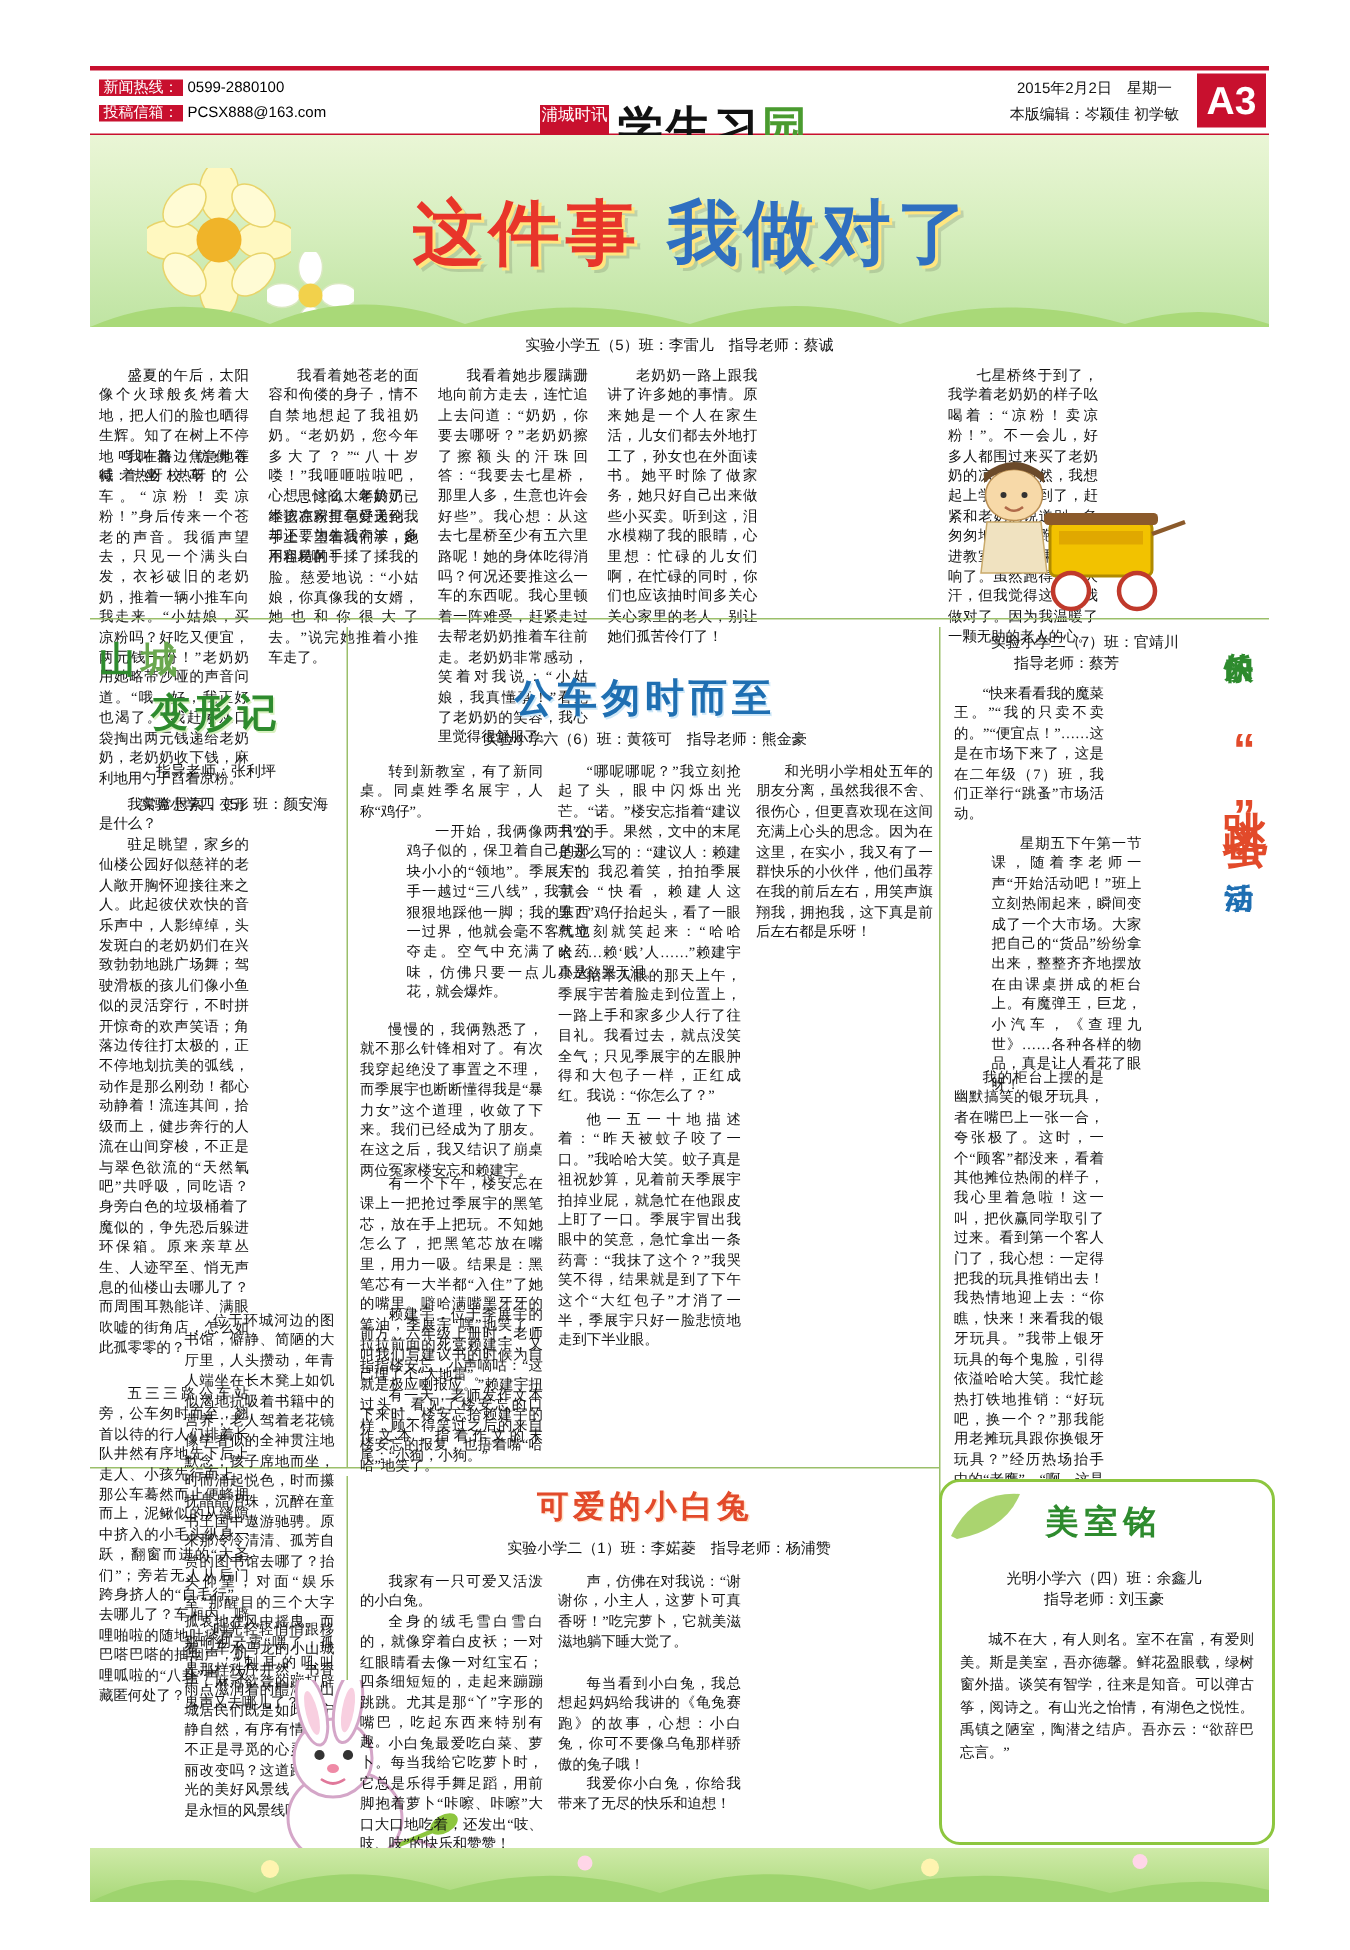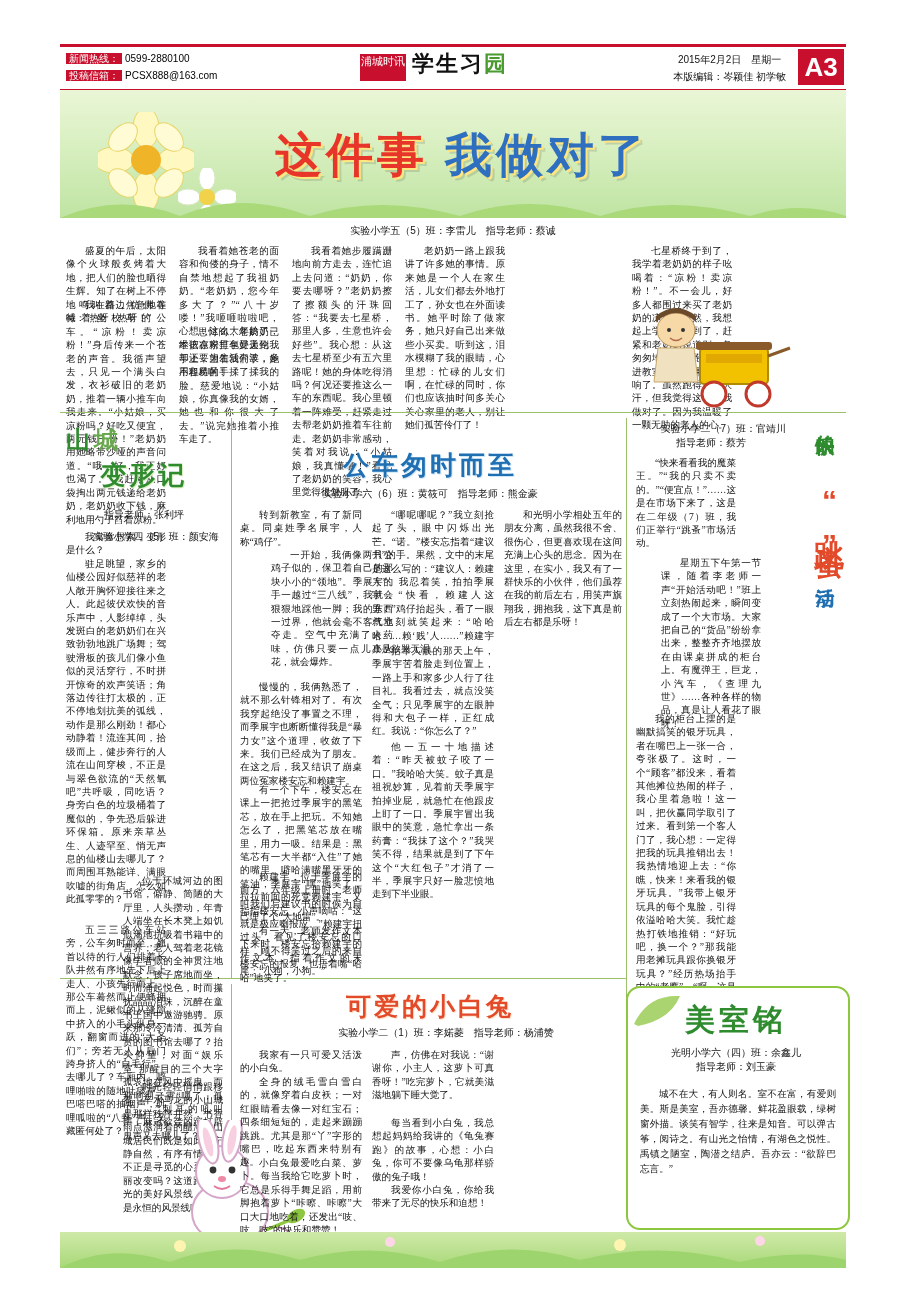--- a/index.html
+++ b/index.html
@@ -20,29 +20,29 @@
     position:absolute;left:60px;top:44px;width:786px;height:42px;
     border-top:3px solid #c8102e;border-bottom:3px solid #c8102e;
     background:#fff;
   }
   .mh-left{
     position:absolute;left:6px;top:3px;font-size:10px;line-height:17px;
     font-family:"Liberation Sans",sans-serif;color:#000;
   }
   .mh-left .lbl{background:#c8102e;color:#fff;padding:0 3px;margin-right:3px;font-size:10px;}
   .mh-center{
-    position:absolute;left:300px;top:0px;width:230px;height:42px;
+    position:absolute;left:300px;top:16px;width:230px;height:42px;
   }
   .mh-logo{
     position:absolute;left:0px;top:7px;width:46px;height:26px;background:#c8102e;
     color:#fff;font-size:11px;line-height:13px;text-align:center;padding-top:1px;
     font-family:"Liberation Sans",sans-serif;letter-spacing:0px;
   }
   .mh-title{
-    position:absolute;left:52px;top:2px;font-size:22px;font-weight:bold;letter-spacing:2px;
+    position:absolute;left:52px;top:2px;font-size:30px;font-weight:bold;letter-spacing:2px;
     color:#111;font-family:"Liberation Sans",sans-serif;
   }
   .mh-title .green{color:#4a9b2f;}
   .mh-right{
     position:absolute;right:60px;top:4px;font-size:10px;line-height:17px;text-align:center;
     font-family:"Liberation Sans",sans-serif;
   }
   .mh-page{
     position:absolute;right:2px;top:2px;width:46px;height:36px;background:#c8102e;color:#fff;
     font-size:26px;font-weight:bold;text-align:center;line-height:36px;
@@ -81,39 +81,39 @@
     font-size:26px;font-weight:bold;color:#2e8b2e;letter-spacing:3px;
     font-family:"Liberation Sans",sans-serif;text-align:center;
     text-shadow:1px 1px 0 #d9f0c0;
   }
   .sect-title-blue{
     font-size:26px;font-weight:bold;color:#1f6fb2;letter-spacing:3px;
     font-family:"Liberation Sans",sans-serif;text-align:center;
     text-shadow:1px 1px 0 #cfe8f8;
   }
   .sect-title-red{
-    font-size:25px;font-weight:bold;color:#e24a2a;letter-spacing:3px;
+    font-size:21px;font-weight:bold;color:#e24a2a;letter-spacing:3px;
     font-family:"Liberation Sans",sans-serif;text-align:center;
     text-shadow:1px 1px 0 #ffe2c9;
   }
   .shancheng{
     position:absolute;left:66px;top:424px;width:120px;height:30px;
   }
   .sc-a{font-size:24px;font-weight:bold;color:#2e8b2e;font-family:"Liberation Sans",sans-serif;}
   .sc-b{font-size:24px;font-weight:bold;color:#6aa84f;font-family:"Liberation Sans",sans-serif;}
   
   .happy-vert{
     position:absolute;writing-mode:vertical-rl;text-orientation:upright;
     font-weight:bold;font-family:"Liberation Sans",sans-serif;
   }
   .rounded-box{
     position:absolute;border:2px solid #8dc63f;border-radius:14px;background:#fff;
   }
   .meishi-title{
-    font-size:30px;font-weight:bold;color:#2e8b2e;letter-spacing:4px;
+    font-size:22px;font-weight:bold;color:#2e8b2e;letter-spacing:4px;
     font-family:"Liberation Sans",sans-serif;text-align:center;
   }
   .bottom-band{
     position:absolute;left:60px;top:1232px;width:786px;height:36px;
     background:linear-gradient(180deg,#cfeaa8,#a8d878);
   }
   
   .ill{position:absolute;}
 </style>
 </head>

